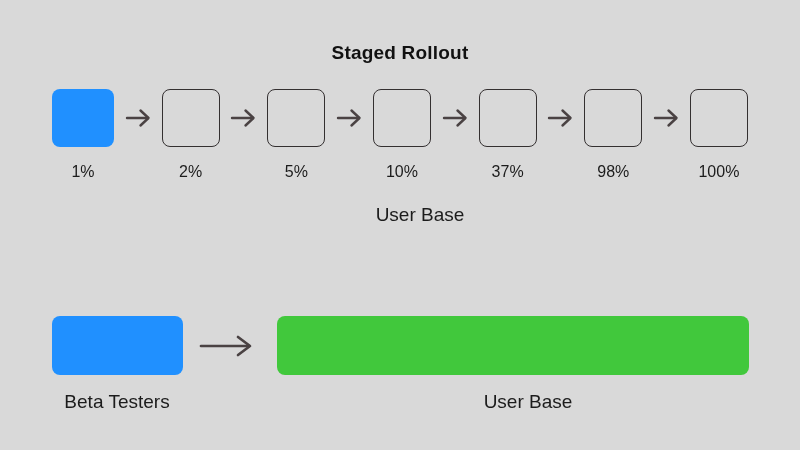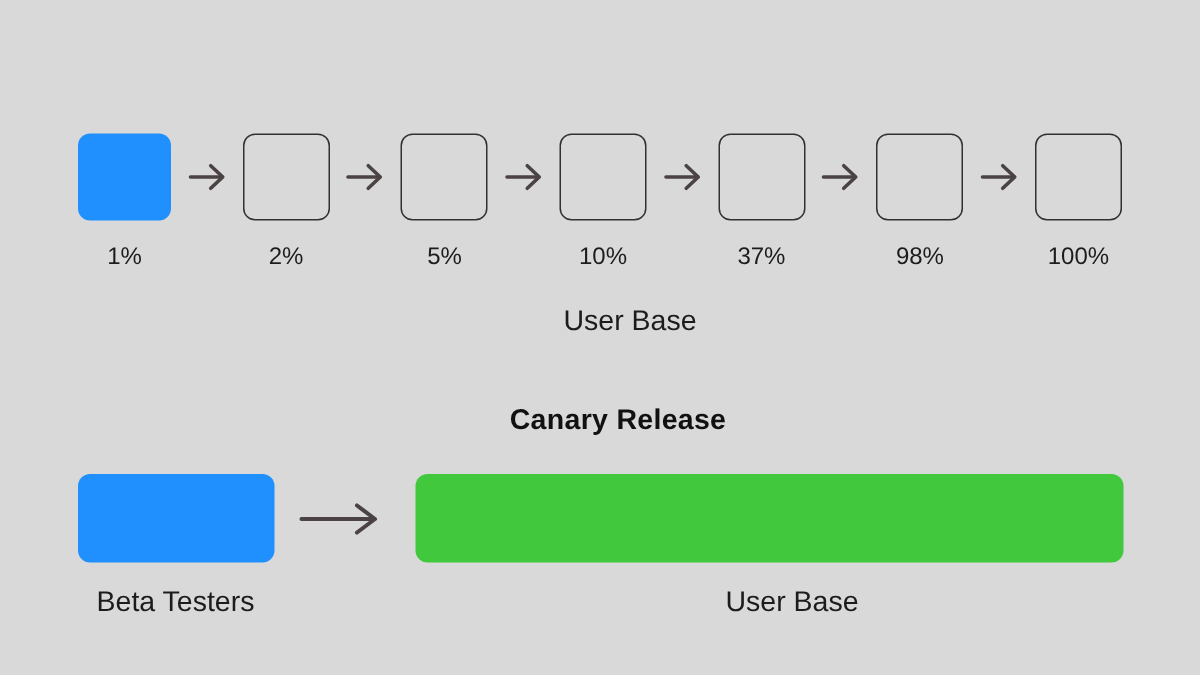--- a/index.html
+++ b/index.html
@@ -104,20 +104,21 @@
     fill: none;
   }
   .beta-caption { top: 391px; left: 117px; text-align: right; }
   .user-caption { top: 391px; left: 528px; }
 </style>
 </head>
 <body>
 
 <div class="canvas">
 
+  <h2 class="title staged-title">Staged Rollout</h2>
 
   <div class="stage-row">
 
     <div class="stage">
       <div class="box filled"></div>
       <div class="stage-label">1%</div>
     </div>
 
     <svg class="arrow-svg" width="26" height="20" viewBox="0 0 26 20">
       <line x1="2" y1="10" x2="23" y2="10"></line>
@@ -176,21 +177,20 @@
 
     <div class="stage">
       <div class="box"></div>
       <div class="stage-label">100%</div>
     </div>
 
   </div>
 
   <div class="caption staged-caption">User Base</div>
 
-  <h2 class="title canary-title">Canary Release</h2>
 
   <div class="beta-rect"></div>
 
   <svg class="canary-arrow" width="56" height="24" viewBox="0 0 56 24">
     <line x1="2" y1="12" x2="50" y2="12"></line>
     <polyline points="39,3 51,12 39,21"></polyline>
   </svg>
 
   <div class="user-rect"></div>
 

